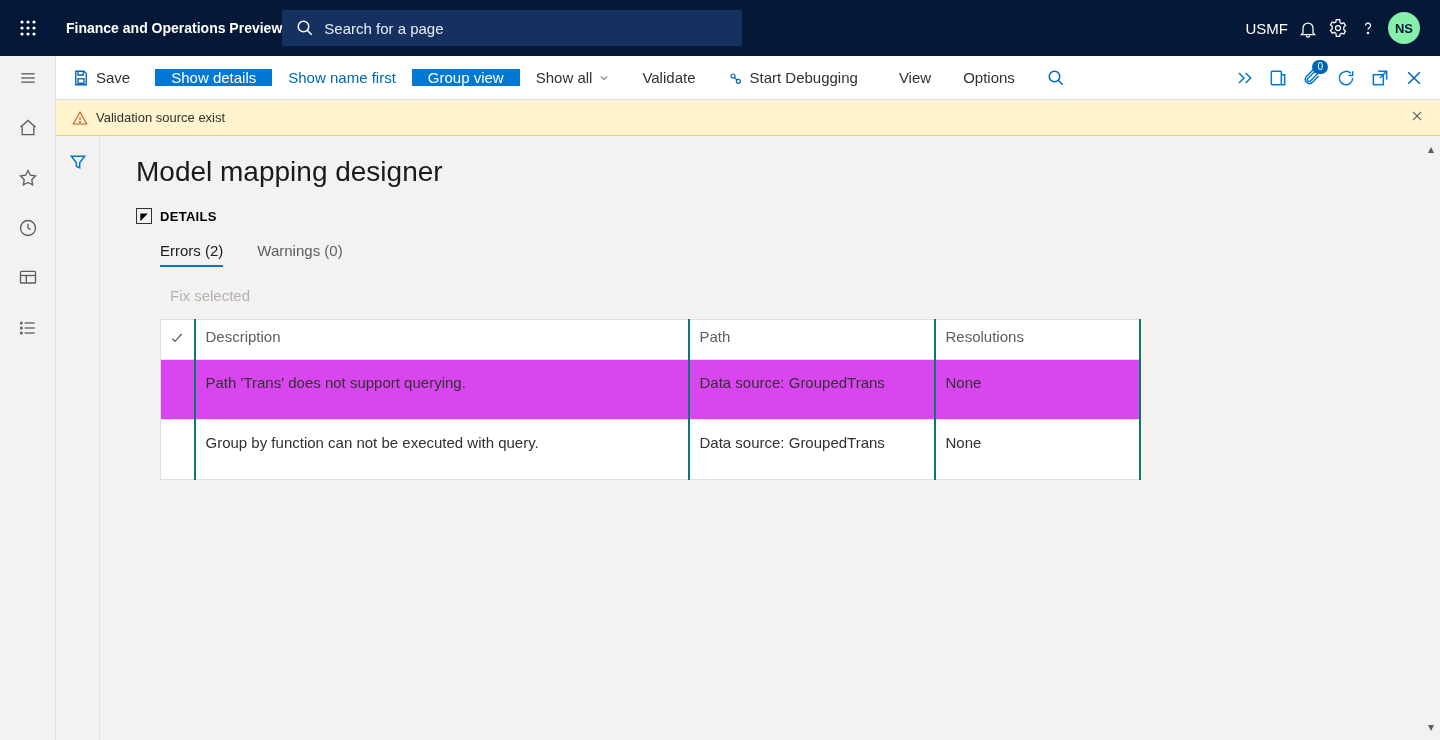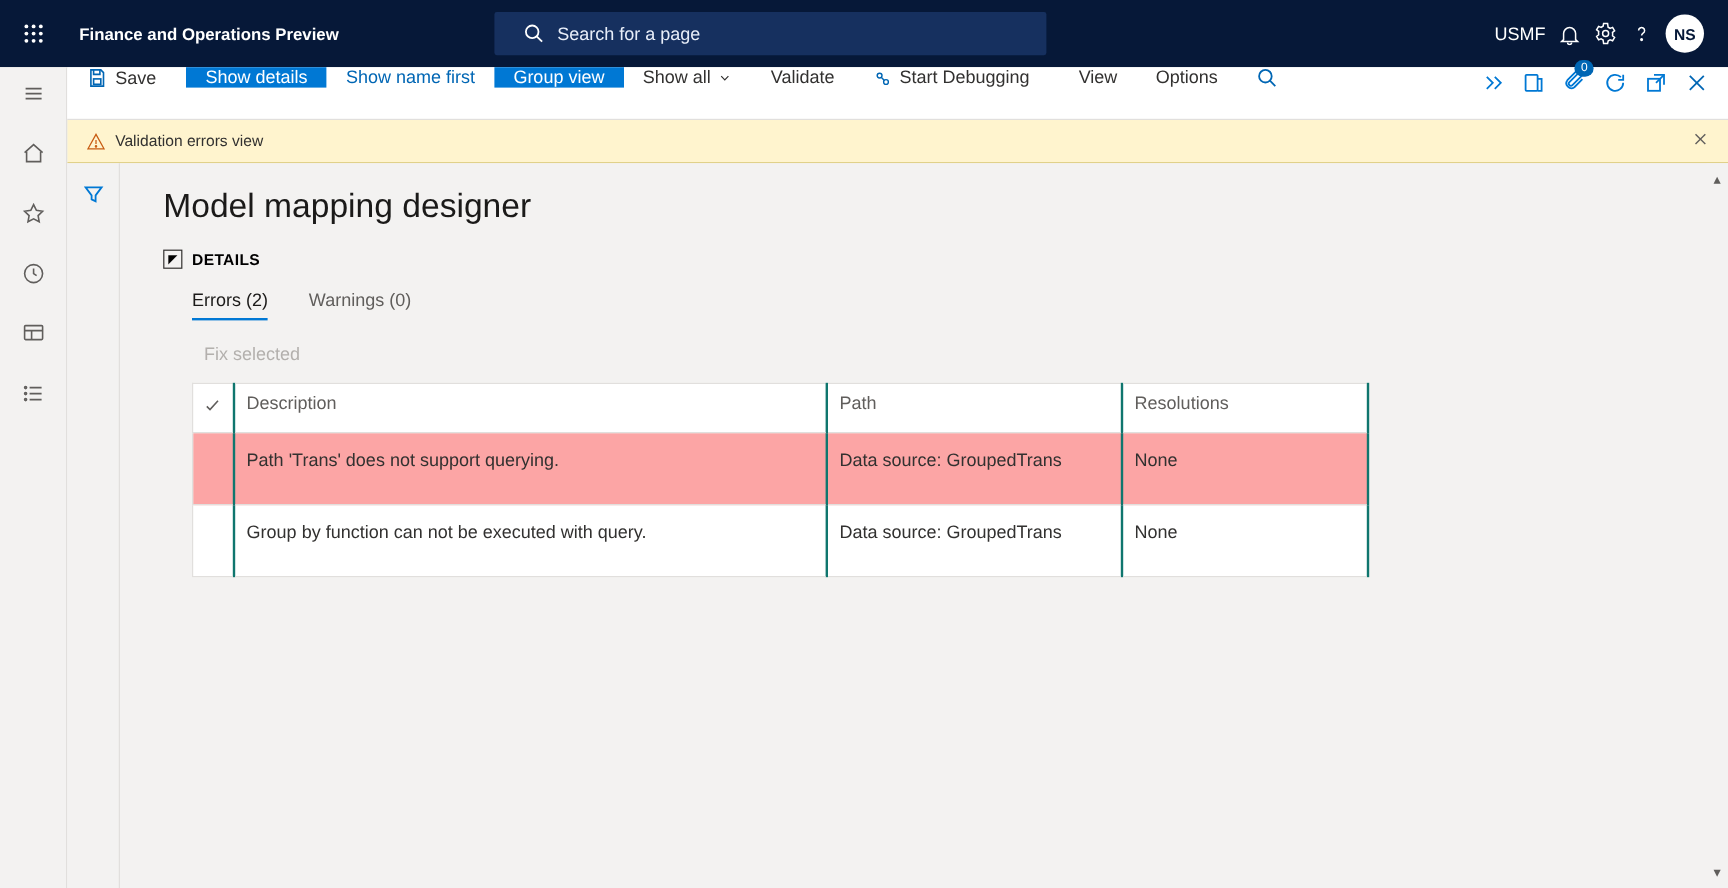--- a/index.html
+++ b/index.html
@@ -2,30 +2,30 @@
 <html><head>
 <meta charset="utf-8">
 <style>
   * { box-sizing: border-box; margin: 0; padding: 0; }
   html, body { width: 1440px; height: 740px; font-family: "Segoe UI", Arial, sans-serif; overflow: hidden; background: #f3f2f1; }
   
   .topbar { height: 56px; background: #061838; color: #fff; display: flex; align-items: center; }
   .waffle { width: 56px; display:flex; align-items:center; justify-content:center; }
   .waffle svg { width: 18px; height: 18px; fill: #fff; }
   .app-title { font-size: 14px; font-weight: 600; padding-left: 10px; flex: 0 0 auto; }
-  .search-wrap { margin-left: 130px; width: 460px; height: 36px; background: #16305f; border-radius: 2px; display:flex; align-items:center; padding: 0 24px; gap: 10px; }
+  .search-wrap { width: 460px; height: 36px; background: #16305f; border-radius: 2px; display:flex; align-items:center; padding: 0 14px; gap: 10px; }
   .search-wrap svg { width: 18px; height: 18px; stroke: #fff; fill:none; stroke-width:2; }
   .search-wrap span { color: #e8eef9; font-size: 15px; }
   .top-right { margin-left: auto; display:flex; align-items:center; gap: 10px; padding-right: 20px; }
   .top-right .company { font-size: 15px; }
   .top-icon { width: 20px; height: 20px; stroke:#fff; stroke-width:1.5; fill:none; cursor:pointer; }
-  .avatar { width: 32px; height: 32px; border-radius: 50%; background:#ffffff; display:flex; align-items:center; justify-content:center; font-size:13px; font-weight:600; color:#061838; }
-
-  
-  .actionbar { height: 44px; background:#fff; display:flex; align-items:flex-start; border-bottom:1px solid #e1dfdd; position:relative; margin-left:56px; }
+  .avatar { width: 32px; height: 32px; border-radius: 50%; background:#86efac; display:flex; align-items:center; justify-content:center; font-size:13px; font-weight:600; color:#061838; }
+
+  
+  .actionbar { height: 44px; background:#fff; display:flex; align-items:center; border-bottom:1px solid #e1dfdd; position:relative; margin-left:56px; }
   .ab-btn { display:flex; align-items:center; padding: 0 16px; font-size:15px; color:#323130; border:none; background:transparent; cursor:pointer; gap:6px; }
   .ab-btn.active { background:#0078d4; color:#ffffff; }
   .ab-btn.link { color:#0066b4; }
   .ab-sep { width:1px; background:#e1dfdd; margin: 10px 4px; }
   .ab-right { margin-left:auto; display:flex; align-items:center; gap: 14px; padding-right: 16px; }
   .ab-right .ricon { width:20px; height:20px; stroke:#0078d4; fill:none; stroke-width:1.8; cursor:pointer; position:relative; }
   .ab-right .ricon.gray { stroke:#605e5c; }
   .badge { position:absolute; top:-6px; right:-6px; background:#0066b4; color:#fff; border-radius:10px; font-size:10px; padding:0 5px; line-height:14px; }
 
   
@@ -55,21 +55,21 @@
   .tab.active { color:#1b1a19; border-bottom-color:#0078d4; }
   .toolbar-row { padding: 20px 0 14px 34px; }
   .toolbar-row .disabled { color:#b3b0ad; font-size:15px; }
   
   .grid { margin-left:24px; width: 960px; border:1px solid #e1dfdd; background:#fff; border-collapse:collapse; table-layout:fixed; }
   .grid th, .grid td { border-right:2px solid #0f766e; border-bottom:1px solid #e1dfdd; text-align:left; font-size:15px; color:#323130; vertical-align:top; }
   .grid th { font-weight:400; color:#605e5c; padding:8px 10px; }
   .grid th.chk, .grid td.chk { width:34px; text-align:center; padding:10px 0; }
   .grid th.chk svg { width:16px; height:16px; stroke:#605e5c; fill:none; stroke-width:2; }
   .grid td { padding:14px 10px 28px 10px; }
-  .grid tr.selected td { background:#fca5a5; }
+  .grid tr.selected td { background:#d946ef; }
   .col-desc { width:494px; }
   .col-path { width:246px; }
   .col-res  { width:205px; }
 
   
   .vscroll { position:absolute; right:0; top:0; bottom:0; width:18px; background:#f3f2f1; display:flex; flex-direction:column; justify-content:space-between; align-items:center; padding:6px 0; }
   .vscroll .arrow { font-size:12px; color:#605e5c; cursor:pointer; }
 </style>
 </head>
 <body>
@@ -227,21 +227,21 @@
       </svg>
   </div>
 </div>
 
 <div class="msgbar">
   <svg class="warn-icon" viewBox="0 0 24 24">
       <path d="M12 3l10 18H2z"></path>
       <line x1="12" y1="10" x2="12" y2="15"></line>
       <circle cx="12" cy="18" r="0.8" fill="#c85c12"></circle>
     </svg>
-  <span>Validation errors view</span>
+  <span>Validation source exist</span>
   <span class="close"><svg viewBox="0 0 24 24">
         <line x1="5" y1="5" x2="19" y2="19"></line>
         <line x1="19" y1="5" x2="5" y2="19"></line>
       </svg></span>
 </div>
 
 <div class="content">
   <div class="filter-rail">
     <svg viewBox="0 0 24 24">
         <path d="M4 5h16l-6 8v6l-4-2v-4z"></path>

